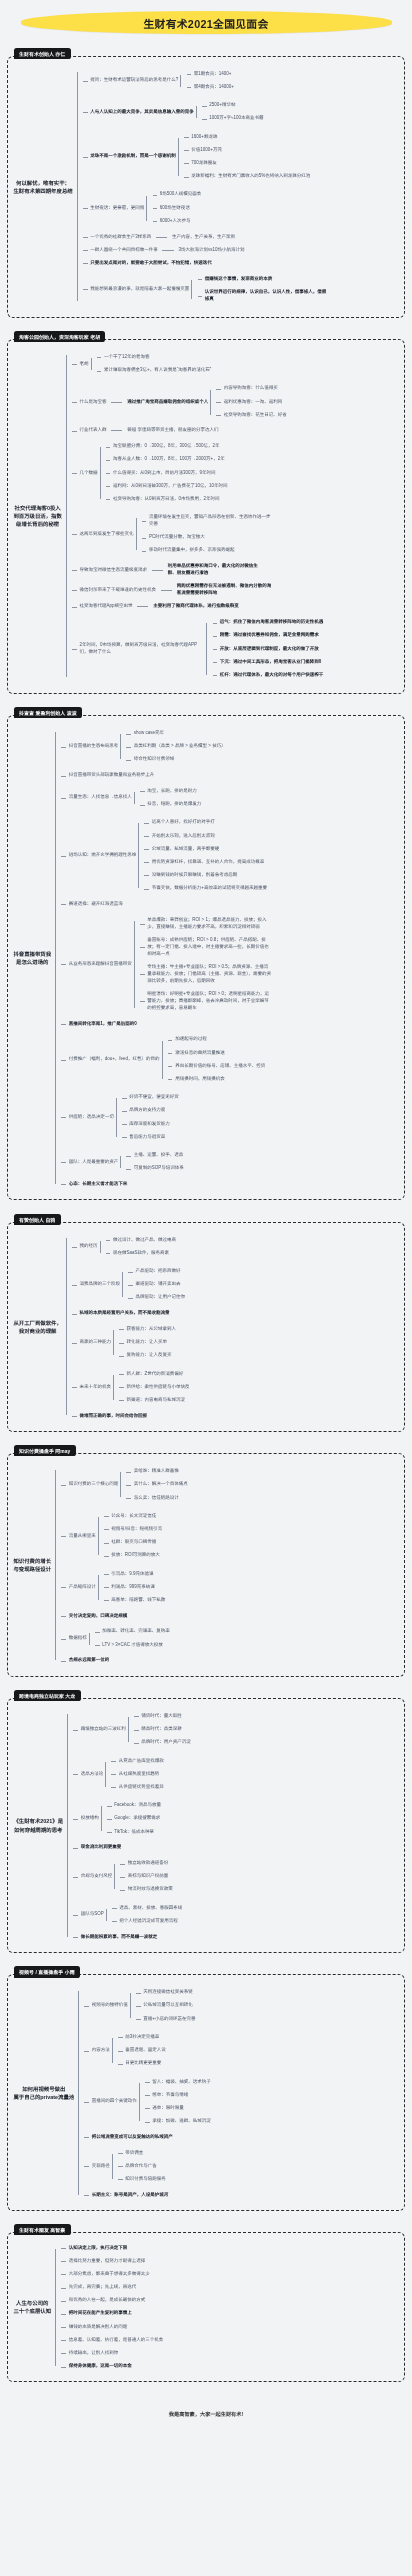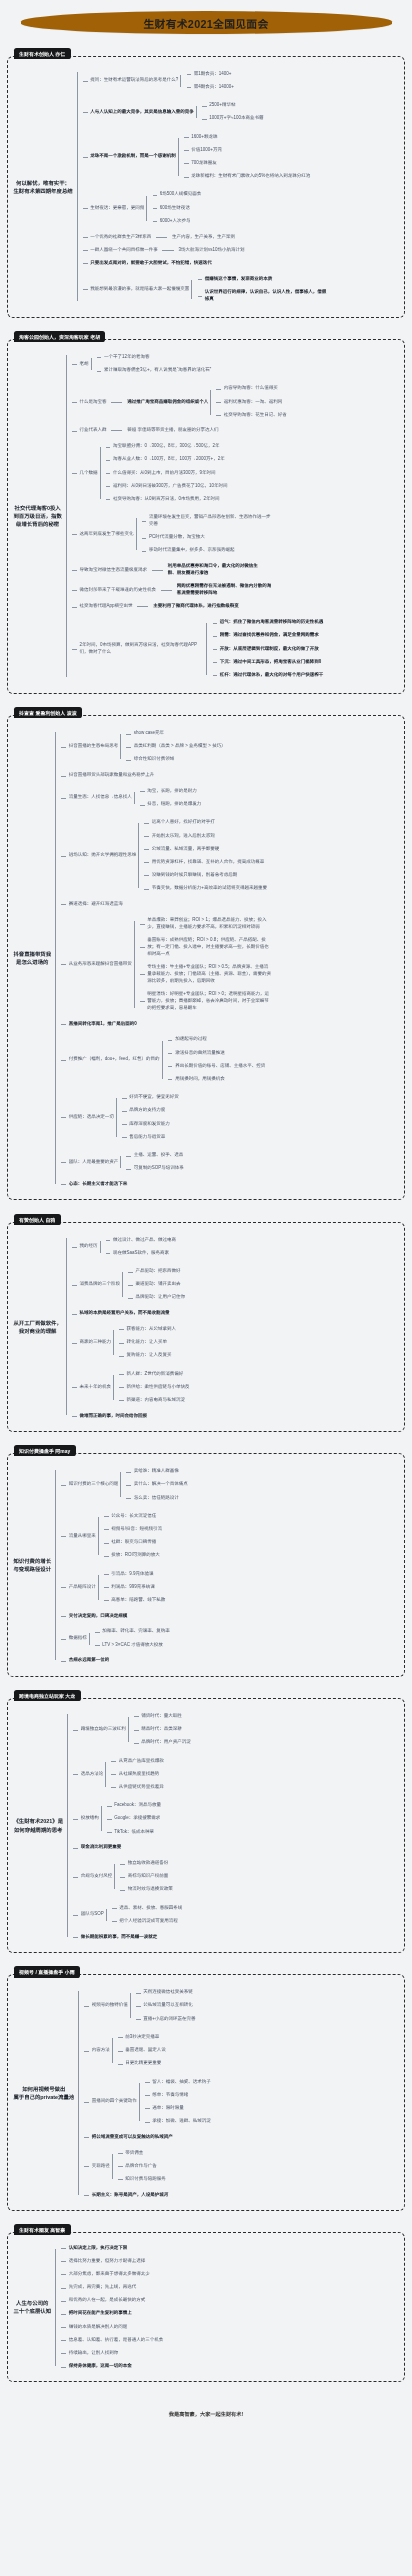--- a/index.html
+++ b/index.html
@@ -8,21 +8,21 @@
     width: 412px;
     background: #f2f3f5;
     font-family: "Liberation Sans", "DejaVu Sans", sans-serif;
     color: #2f3a4a;
   }
 
   
   .banner-wrap { padding: 11.3px 0 13.4px 0; display:flex; justify-content:center; }
   .banner {
     width: 371px; height: 23px;
-    background: #a16207;
+    background: #fde047;
     border-radius: 50% / 46%;
     display:flex; align-items:center; justify-content:center;
     box-shadow: 0 0.5px 1px rgba(0,0,0,.08);
   }
   .banner-title {
     font-size: 10.8px; font-weight: 700; color: #1f1f1f; letter-spacing: 0.3px;
   }
 
   
   .section { position: relative; margin: 0 7.2px 13.4px 7.2px; }

